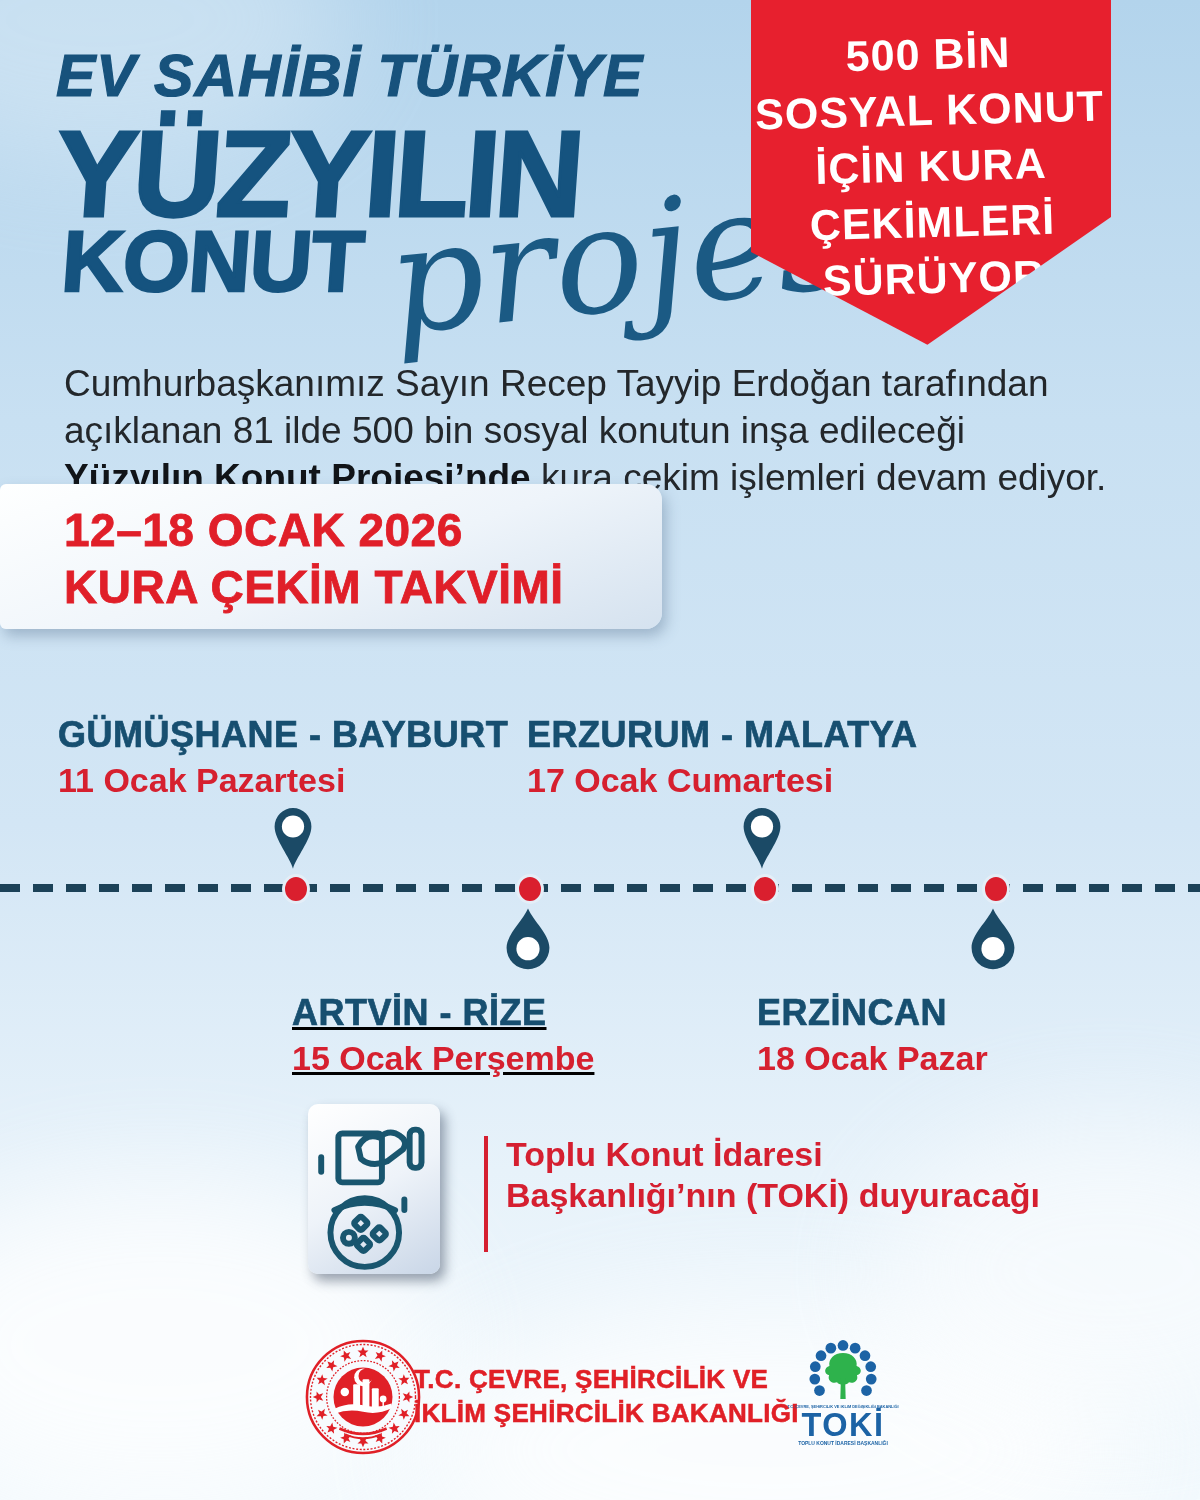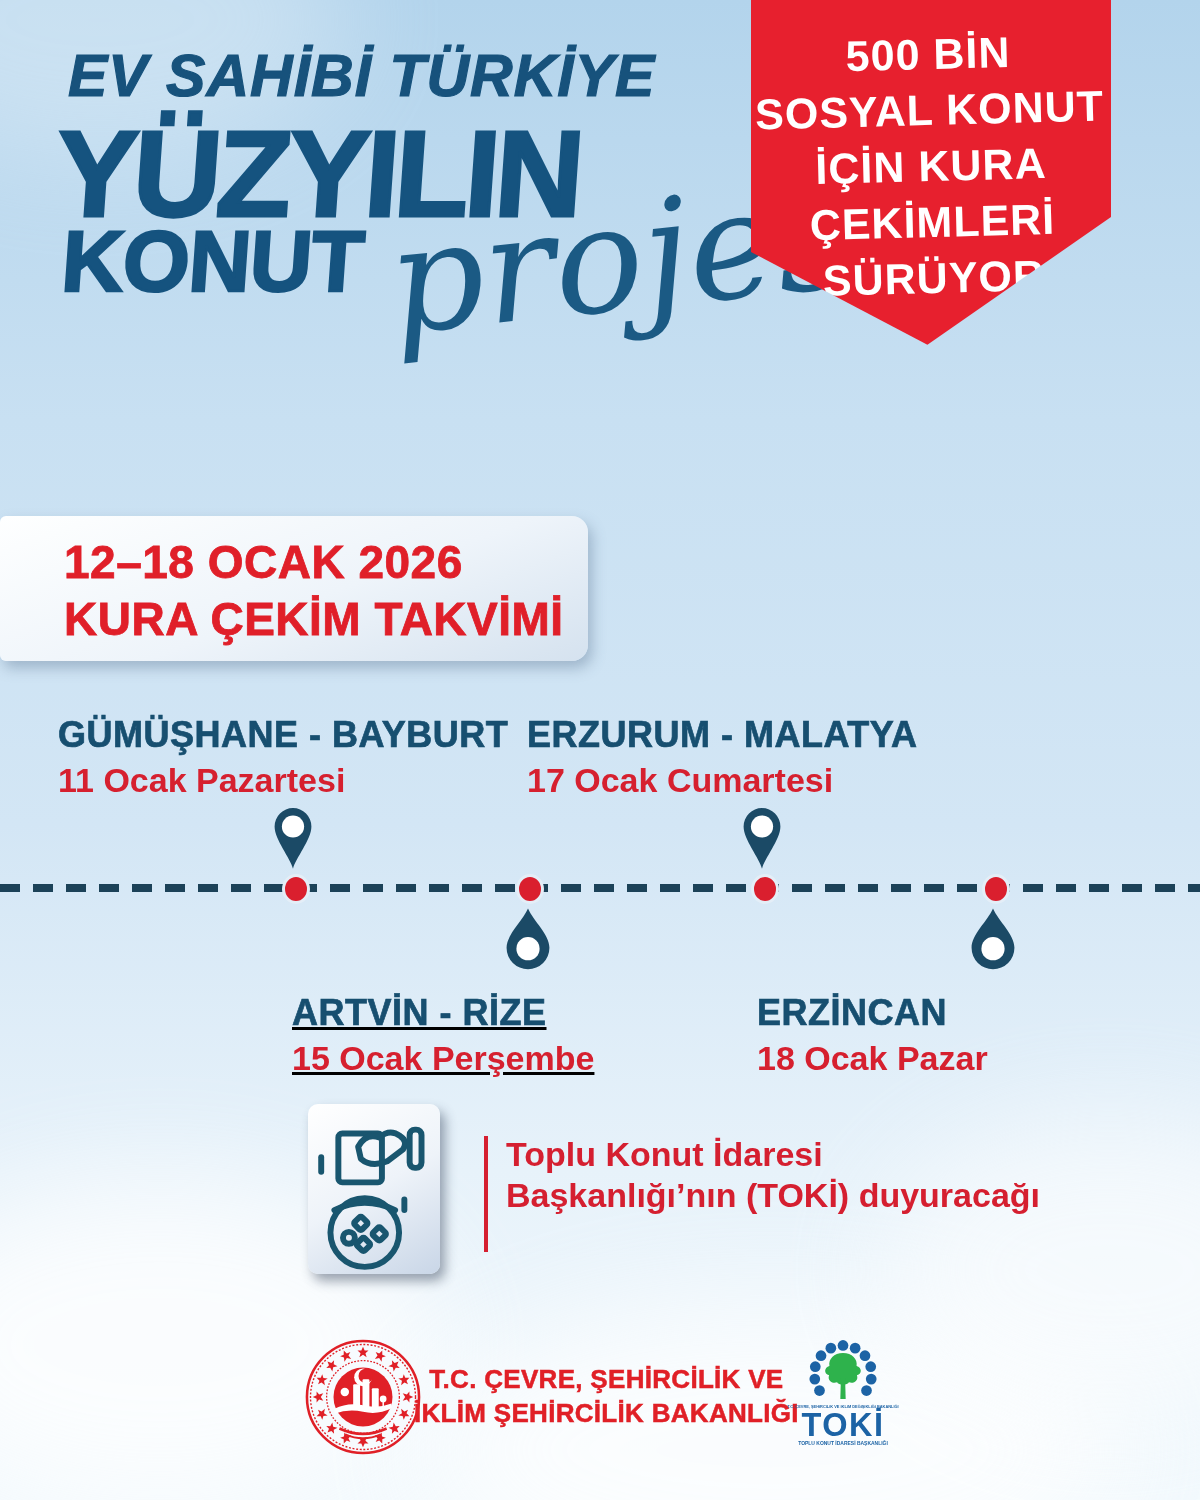--- a/index.html
+++ b/index.html
@@ -3,21 +3,21 @@
 <meta charset="utf-8">
 <style>
   html,body{margin:0;padding:0;}
   body{font-family:"Liberation Sans", sans-serif; background:#9fc6e4;}
   .stage{position:relative;width:1200px;height:1500px;overflow:hidden;margin:0 auto;
          background:linear-gradient(180deg,#b3d4ec 0%,#c8e0f2 28%,#d3e6f5 55%,#e7f2fa 78%,#f2f9fd 100%);}
   .abs{position:absolute;}
   .cloud{position:absolute;background:#ffffff;border-radius:50%;filter:blur(55px);}
 
   
-  .kicker{left:68px;top:42px;width:700px;font-size:59px;font-weight:bold;font-style:italic;
+  .kicker{left:56px;top:42px;width:700px;font-size:59px;font-weight:bold;font-style:italic;
           color:#17527c;letter-spacing:1px;-webkit-text-stroke:1.2px #17527c;}
   .main-title{left:56px;top:104px;width:760px;font-size:122px;font-weight:bold;color:#15537f;
           letter-spacing:-4px;-webkit-text-stroke:3px #15537f;transform:skewX(-4deg);}
   .sub-title{left:62px;top:212px;font-size:86px;font-weight:bold;color:#15537f;
           letter-spacing:-1px;-webkit-text-stroke:2.5px #15537f;transform:skewX(-4deg);}
   .script-title{left:388px;top:170px;font-size:148px;color:#1b5a84;
           font-family:"DejaVu Serif", serif;font-style:italic;transform:rotate(-6deg);}
 
   
   .badge{left:751px;top:0px;width:360px;height:350px;background:#e7202e;
@@ -25,21 +25,21 @@
          filter:drop-shadow(0 5px 8px rgba(40,60,90,.35));}
   .badge-inner{position:absolute;left:0;top:26px;width:100%;text-align:center;
          color:#ffffff;font-size:43px;font-weight:bold;line-height:56px;letter-spacing:1px;
          transform:rotate(-1.5deg);}
 
   
   .intro{left:64px;top:360px;width:1090px;font-size:37px;line-height:47px;color:#23272b;}
   .intro b{color:#111418;}
 
   
-  .schedule{left:0px;top:516px;width:588px;height:145px;border-radius:6px 16px 16px 6px;
+  .schedule{left:0px;top:484px;width:662px;height:145px;border-radius:6px 16px 16px 6px;
             background:linear-gradient(160deg,#feffff 0%,#eef4fa 55%,#d5e2ef 100%);
             box-shadow:4px 7px 14px rgba(70,95,125,.35);}
   .schedule-inner{position:absolute;left:64px;top:18px;font-weight:bold;color:#e01f29;
             font-size:46px;line-height:57px;letter-spacing:.5px;-webkit-text-stroke:.8px #e01f29;}
 
   
   .tl-label{width:470px;text-align:left;}
   .tl-cities{font-size:36px;font-weight:bold;color:#174f70;letter-spacing:.5px;-webkit-text-stroke:.7px #174f70;}
   .tl-date{font-size:34px;font-weight:bold;color:#d6202f;margin-top:5px;}
   .dash-line{left:0;top:884px;width:1200px;height:8px;
@@ -48,21 +48,21 @@
 
   
   .note-box{left:308px;top:1104px;width:132px;height:170px;border-radius:10px;
             background:linear-gradient(150deg,#ffffff 0%,#eef3f9 50%,#c9d6e7 100%);
             box-shadow:5px 7px 12px rgba(40,55,80,.45);}
   .note-rule{left:484px;top:1136px;width:4px;height:116px;background:#d51f30;}
   .note-text{left:506px;top:1134px;width:640px;font-size:34px;font-weight:bold;line-height:41px;color:#d51f30;}
 
   
   .ministry-text{left:414px;top:1362px;font-size:26px;font-weight:bold;line-height:34px;
-                 color:#e02027;letter-spacing:.3px;text-align:center;-webkit-text-stroke:.5px #e02027;}
+                 color:#e02027;letter-spacing:.3px;-webkit-text-stroke:.5px #e02027;}
 </style>
 </head>
 <body>
 
 <div class="stage">
 
   <div class="cloud" style="left:-120px;top:1180px;width:560px;height:330px;opacity:.75;"></div>
   <div class="cloud" style="left:420px;top:1300px;width:700px;height:300px;opacity:.7;"></div>
   <div class="cloud" style="left:880px;top:1120px;width:460px;height:300px;opacity:.55;"></div>
   <div class="cloud" style="left:-150px;top:-120px;width:500px;height:280px;opacity:.28;"></div>
@@ -75,20 +75,25 @@
   <div class="abs badge">
     <div class="badge-inner">
       <div>500 BİN</div>
       <div>SOSYAL KONUT</div>
       <div>İÇİN KURA</div>
       <div>ÇEKİMLERİ</div>
       <div>SÜRÜYOR</div>
     </div>
   </div>
 
+  <div class="abs intro">
+    <div>Cumhurbaşkanımız Sayın Recep Tayyip Erdoğan tarafından</div>
+    <div>açıklanan 81 ilde 500 bin sosyal konutun inşa edileceği</div>
+    <div><b>Yüzyılın Konut Projesi’nde</b><span> kura çekim işlemleri devam ediyor.</span></div>
+  </div>
 
   <div class="abs schedule">
     <div class="schedule-inner">
       <div>12–18 OCAK 2026</div>
       <div>KURA ÇEKİM TAKVİMİ</div>
     </div>
   </div>
 
   <div class="abs tl-label" style="left:58px;top:714px;">
     <div class="tl-cities">GÜMÜŞHANE - BAYBURT</div>

